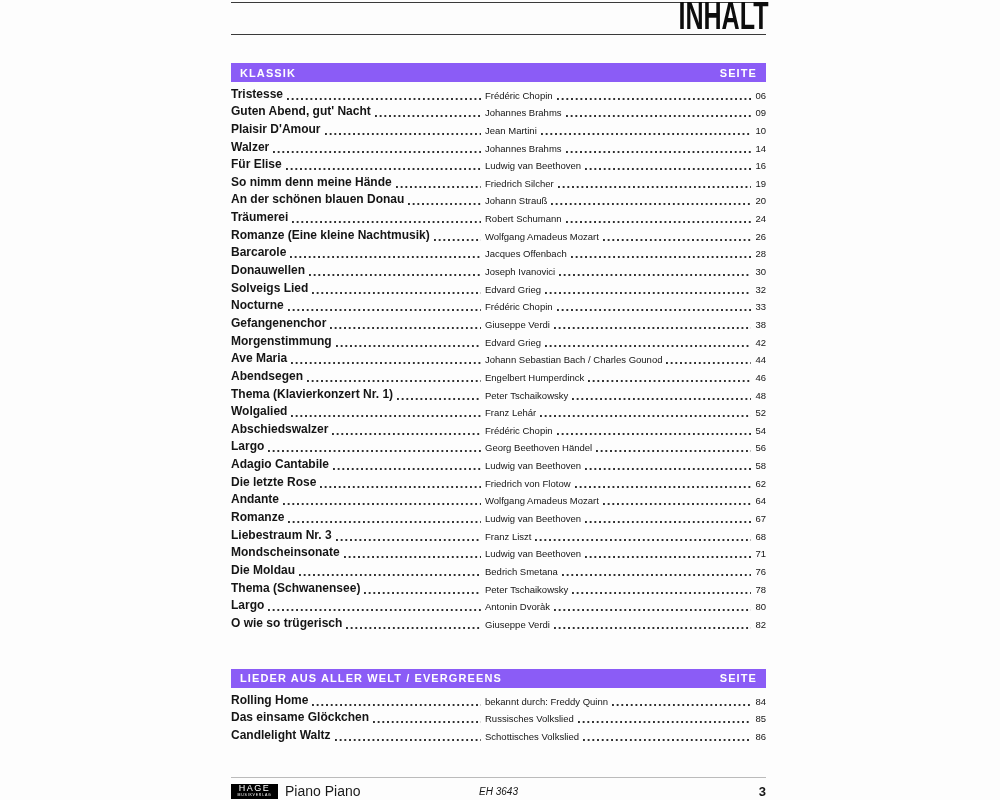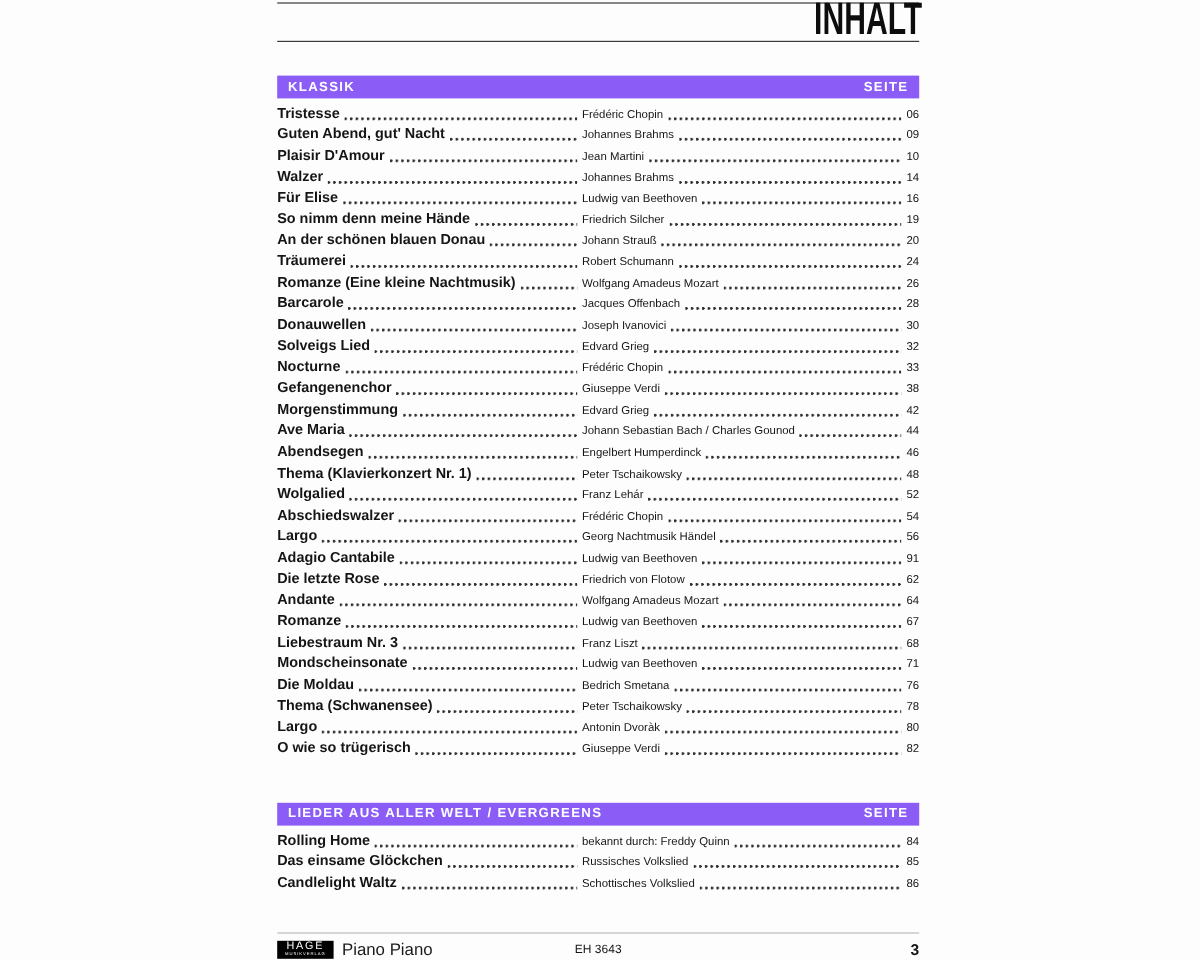--- a/index.html
+++ b/index.html
@@ -55,21 +55,21 @@
   .footer-row { position: absolute; top: 6px; left: 0; right: 0; display: flex; align-items: center; }
   .footer-left { display: flex; align-items: center; gap: 7px; flex: 1; }
   .logo {
     width: 47px; height: 15px; background: #000000; color: #ffffff;
     display: flex; flex-direction: column; align-items: center; justify-content: center;
     line-height: 1;
   }
   .logo-main { font-size: 9px; font-weight: 400; letter-spacing: 1.5px; }
   .logo-sub { font-size: 3.5px; letter-spacing: 0.8px; margin-top: 1px; }
   .series { font-size: 14px; color: #1a1a1a; }
-  .catalog { font-size: 10px; text-align: center; }
+  .catalog { font-size: 10px; text-align: center; font-style: italic; }
   .pagenum { flex: 1; text-align: right; font-size: 13px; font-weight: 700; }
 </style>
 </head>
 <body>
 
 <div class="page">
 
   <header class="title-block">
     <div class="rule rule-top"></div>
     <h1 class="page-title">INHALT</h1>
@@ -301,34 +301,34 @@
             <span class="dots"></span>
             <span class="p">54</span>
           </span>
         </div>
         <div class="row">
           <span class="left">
             <span class="t">Largo</span>
             <span class="dots"></span>
           </span>
           <span class="right">
-            <span class="c">Georg Nachtmusik Händel</span>
+            <span class="c">Georg Beethoven Händel</span>
             <span class="dots"></span>
             <span class="p">56</span>
           </span>
         </div>
         <div class="row">
           <span class="left">
             <span class="t">Adagio Cantabile</span>
             <span class="dots"></span>
           </span>
           <span class="right">
             <span class="c">Ludwig van Beethoven</span>
             <span class="dots"></span>
-            <span class="p">91</span>
+            <span class="p">58</span>
           </span>
         </div>
         <div class="row">
           <span class="left">
             <span class="t">Die letzte Rose</span>
             <span class="dots"></span>
           </span>
           <span class="right">
             <span class="c">Friedrich von Flotow</span>
             <span class="dots"></span>

